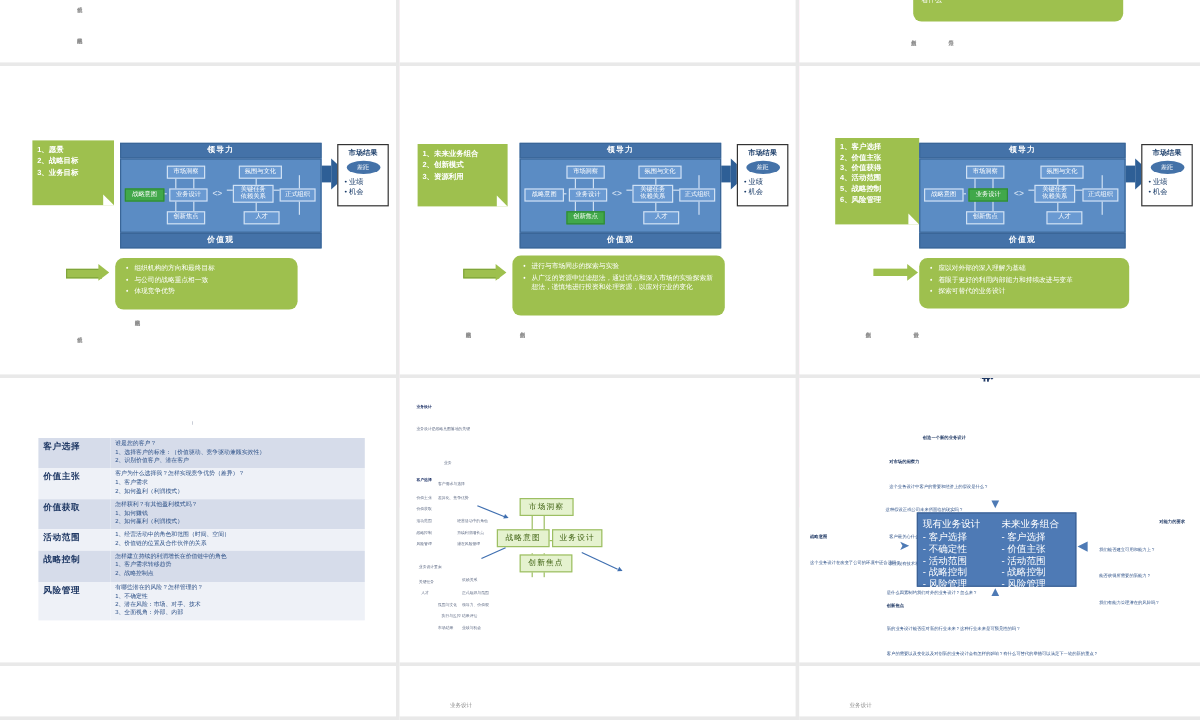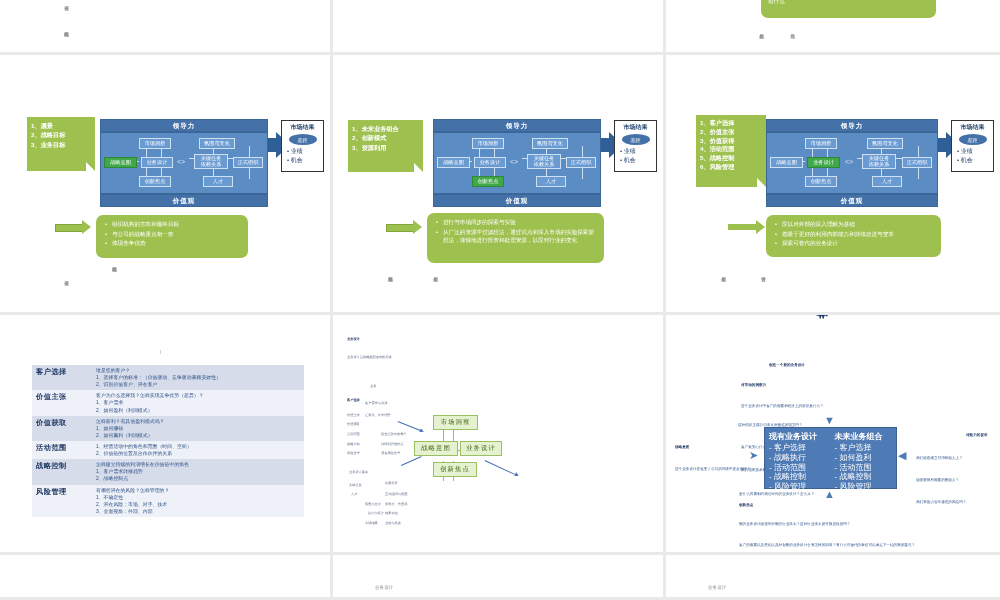--- a/index.html
+++ b/index.html
@@ -187,21 +187,21 @@
   
   .cmpbox{
     position:absolute;
     background:#4e7ab5;
     border:1px solid #3c6195;
     display:flex;
     color:#ffffff;
     box-sizing:border-box;
   }
   .cmpcol{flex:1;padding:3px 4px;box-sizing:border-box;}
-  .cmphead{font-size:8px;font-weight:bold;margin-bottom:1px;white-space:nowrap;}
+  .cmphead{font-size:8px;font-weight:normal;margin-bottom:1px;white-space:nowrap;}
   .cmpitem{font-size:8px;line-height:1.22;white-space:nowrap;}
   .rot{
     position:absolute;
     writing-mode:vertical-rl;
     transform:rotate(180deg);
     font-weight:bold;
     color:#1f3864;
     white-space:nowrap;
   }
   .rot.big{font-size:12.5px;letter-spacing:1px;}
@@ -571,29 +571,29 @@
 
     <div class="darrow" style="left:158px;top:100px;">▼</div>
     <div class="darrow" style="left:158px;top:174px;">▲</div>
     <div class="darrow" style="left:83px;top:135px;">➤</div>
     <div class="darrow" style="left:232px;top:135px;">◀</div>
 
     <div class="cmpbox" style="left:98px;top:112px;width:133px;height:62px;">
       <div class="cmpcol">
         <div class="cmphead">现有业务设计</div>
         <div class="cmpitem">- 客户选择</div>
-        <div class="cmpitem">- 战略执行</div>
+        <div class="cmpitem">- 不确定性</div>
         <div class="cmpitem">- 活动范围</div>
         <div class="cmpitem">- 战略控制</div>
         <div class="cmpitem">- 风险管理</div>
       </div>
       <div class="cmpcol">
         <div class="cmphead">未来业务组合</div>
         <div class="cmpitem">- 客户选择</div>
-        <div class="cmpitem">- 如何盈利</div>
+        <div class="cmpitem">- 价值主张</div>
         <div class="cmpitem">- 活动范围</div>
         <div class="cmpitem">- 战略控制</div>
         <div class="cmpitem">- 风险管理</div>
       </div>
     </div>
   </div>
 
   <div class="slide"></div>
   <div class="slide">
     <div class="vlabel" style="left:42px;top:30px;writing-mode:horizontal-tb;">业务设计</div>

